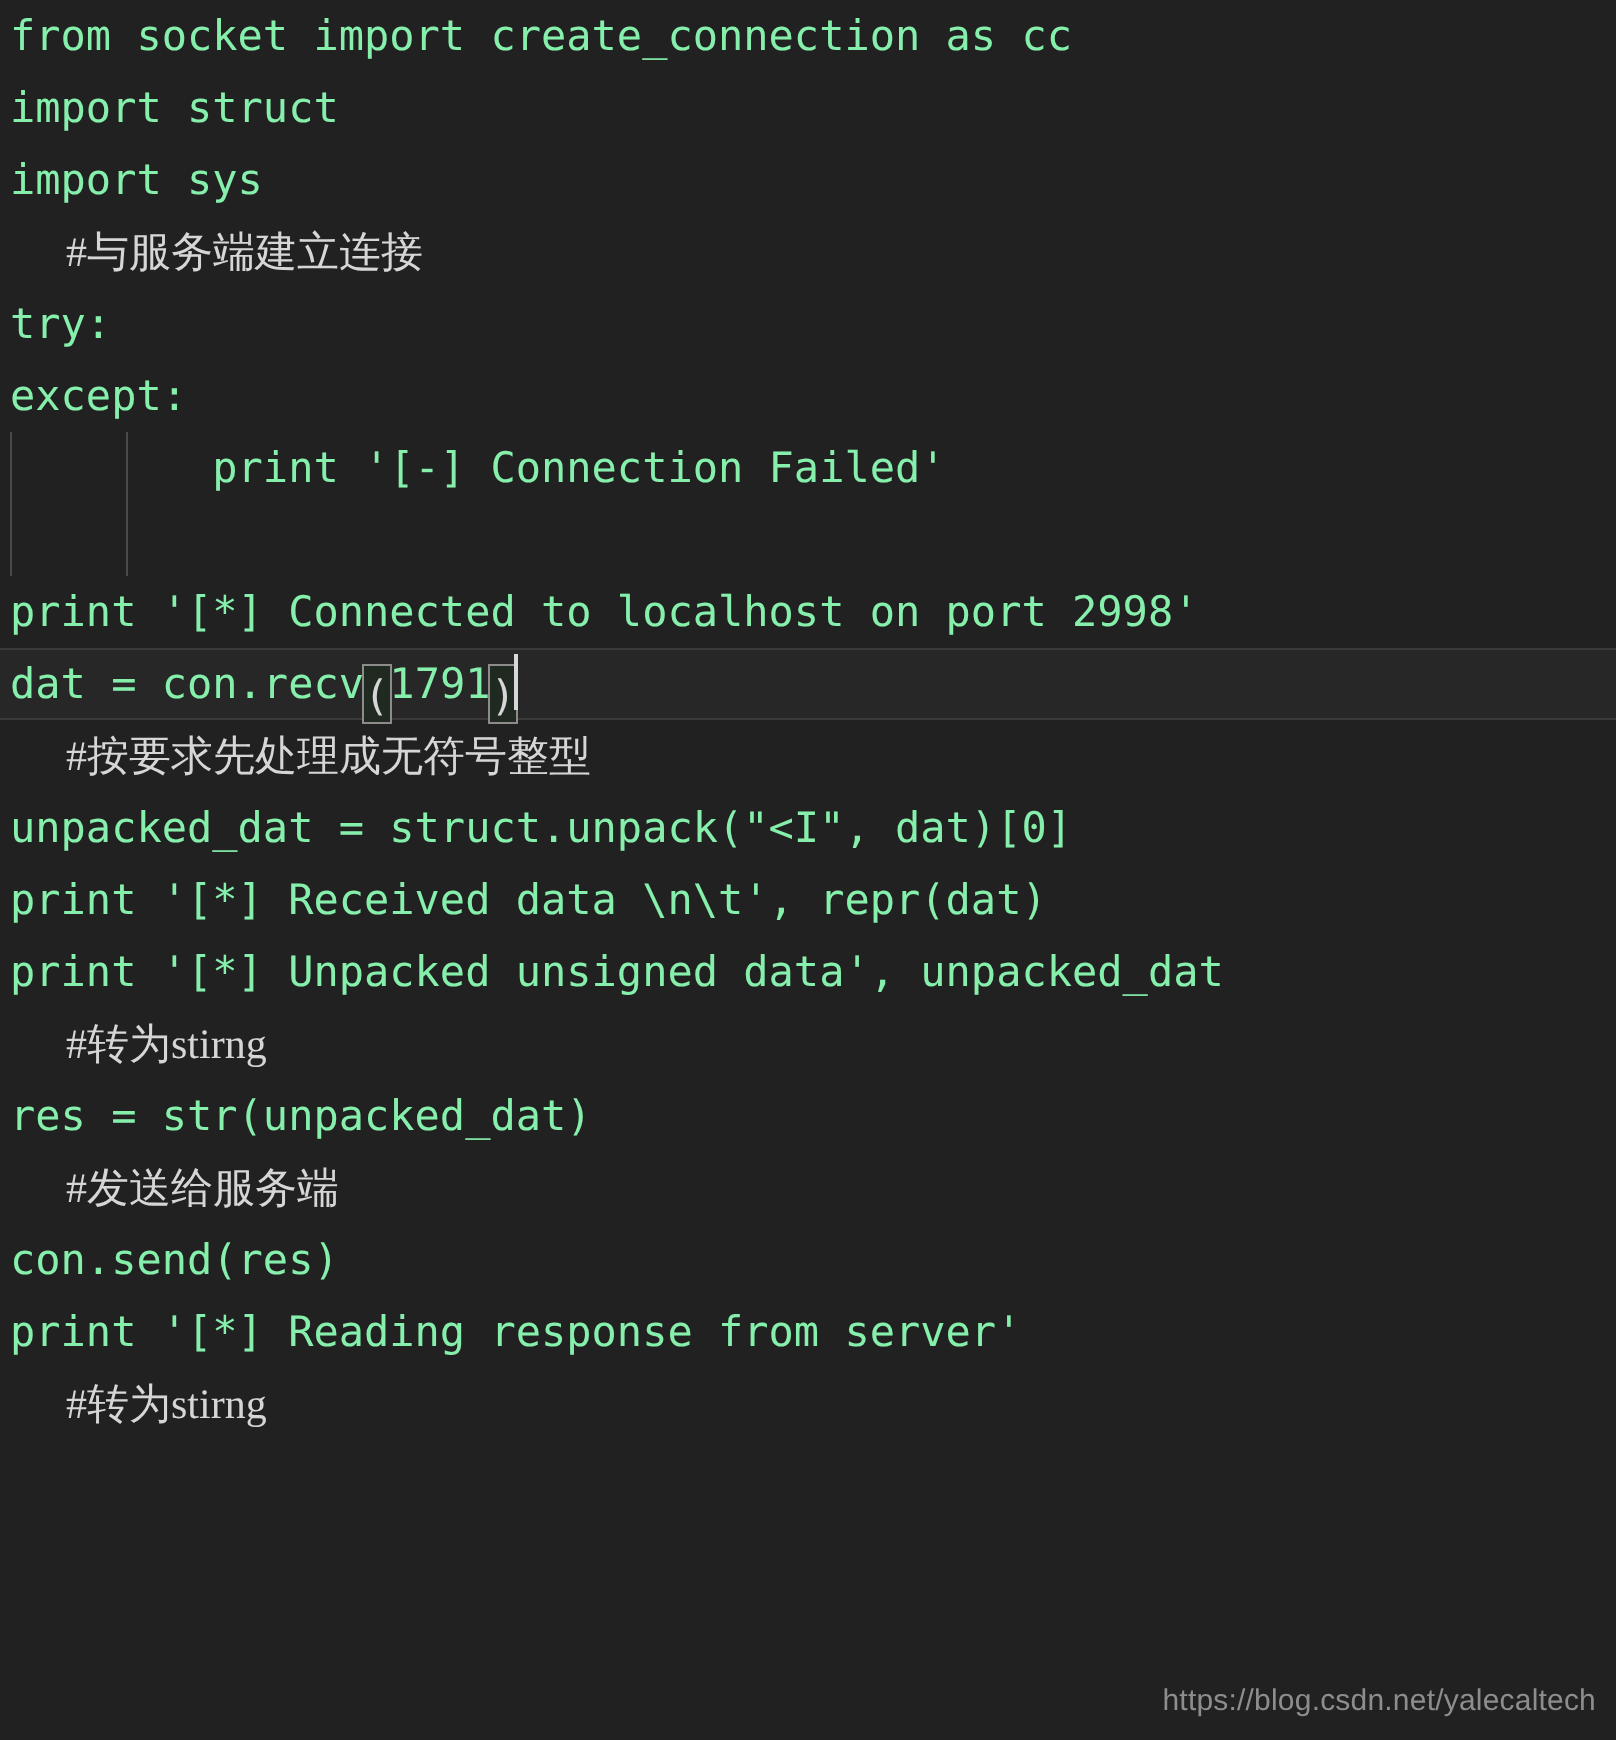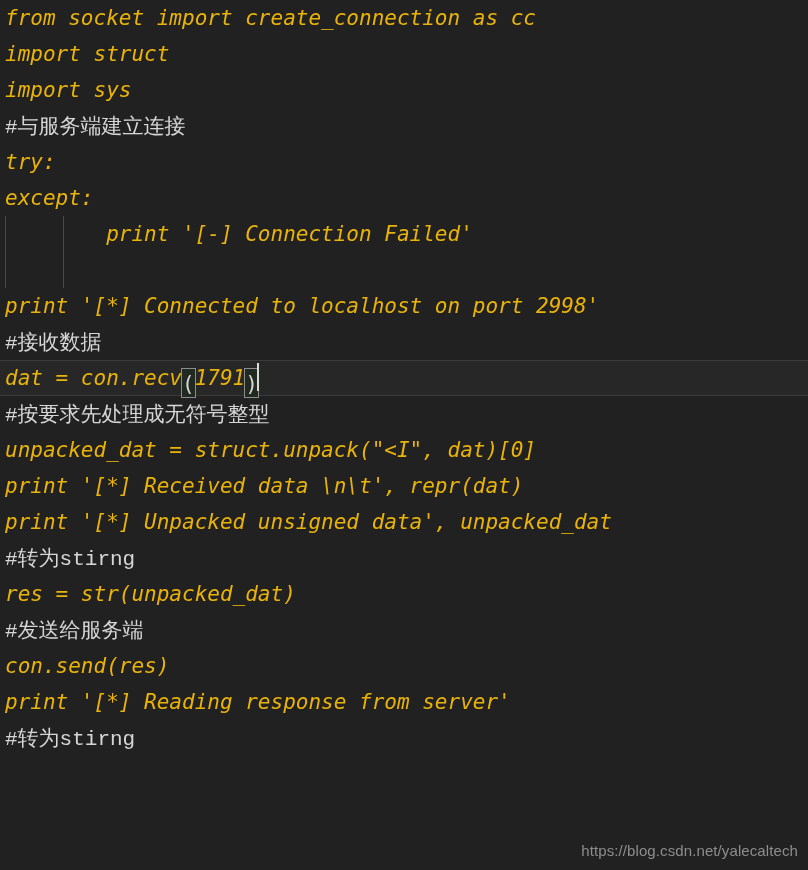--- a/index.html
+++ b/index.html
@@ -58,25 +58,26 @@
     position: absolute;
     top: 0;
     width: 1px;
     height: 36px;
     background: #4a4a4a;
   }
   .indent-guide.g0 { left: 5px; }
   .indent-guide.g1 { left: 63px; }
 
   
-  .tok-plain   { color: #eab308; font-style: italic; }
+  .tok-plain   { color: #86efac; }
   .tok-comment { color: #d6d6d6; }
   .tok-cjk {
-    font-family: Liberation Mono, monospace;
+    font-family: Liberation Serif, serif;
     color: #d6d6d6;
+    margin-left: 28px;
   }
 
   
   .bracket-match {
     display: inline-block;
     background: #202a20;
     border: 1px solid #8c8c8c;
     box-sizing: border-box;
     margin: 0 -1px;
     padding: 0;
@@ -116,21 +117,20 @@
   <div class="code-area" id="code-area">
       <div class="code-line"><span class="tok-plain">from socket import create_connection as cc</span></div>
       <div class="code-line"><span class="tok-plain">import struct</span></div>
       <div class="code-line"><span class="tok-plain">import sys</span></div>
       <div class="code-line"><span class="tok-comment tok-cjk">#与服务端建立连接</span></div>
       <div class="code-line"><span class="tok-plain">try:</span></div>
       <div class="code-line"><span class="tok-plain">except:</span></div>
       <div class="code-line"><span class="indent-guide g0"></span><span class="indent-guide g1"></span><span class="tok-plain">        print '[-] Connection Failed'</span></div>
       <div class="code-line"><span class="indent-guide g0"></span><span class="indent-guide g1"></span></div>
       <div class="code-line"><span class="tok-plain">print '[*] Connected to localhost on port 2998'</span></div>
-      <div class="code-line"><span class="tok-comment tok-cjk">#接收数据</span></div>
       <div class="code-line is-current"><span class="tok-plain">dat = con.recv</span><span class="bracket-match">(</span><span class="tok-plain">1791</span><span class="bracket-match">)</span><span class="caret"></span></div>
       <div class="code-line"><span class="tok-comment tok-cjk">#按要求先处理成无符号整型</span></div>
       <div class="code-line"><span class="tok-plain">unpacked_dat = struct.unpack("&lt;I", dat)[0]</span></div>
       <div class="code-line"><span class="tok-plain">print '[*] Received data \n\t', repr(dat)</span></div>
       <div class="code-line"><span class="tok-plain">print '[*] Unpacked unsigned data', unpacked_dat</span></div>
       <div class="code-line"><span class="tok-comment tok-cjk">#转为stirng</span></div>
       <div class="code-line"><span class="tok-plain">res = str(unpacked_dat)</span></div>
       <div class="code-line"><span class="tok-comment tok-cjk">#发送给服务端</span></div>
       <div class="code-line"><span class="tok-plain">con.send(res)</span></div>
       <div class="code-line"><span class="tok-plain">print '[*] Reading response from server'</span></div>

